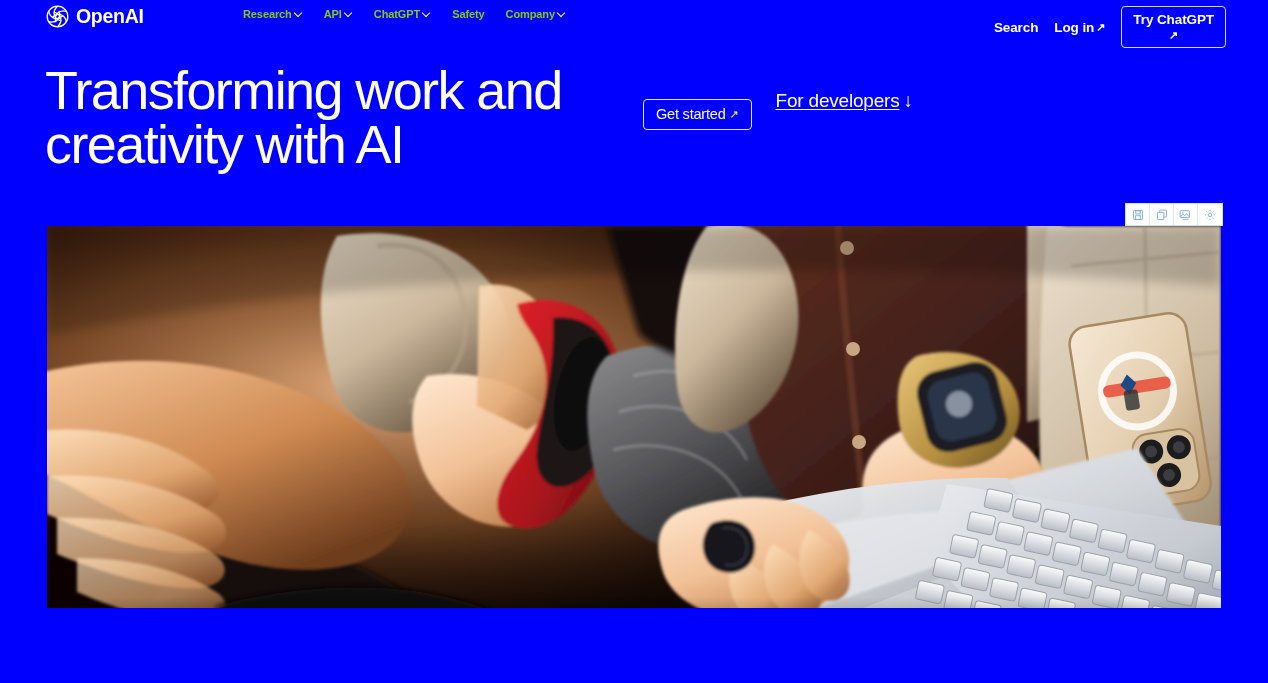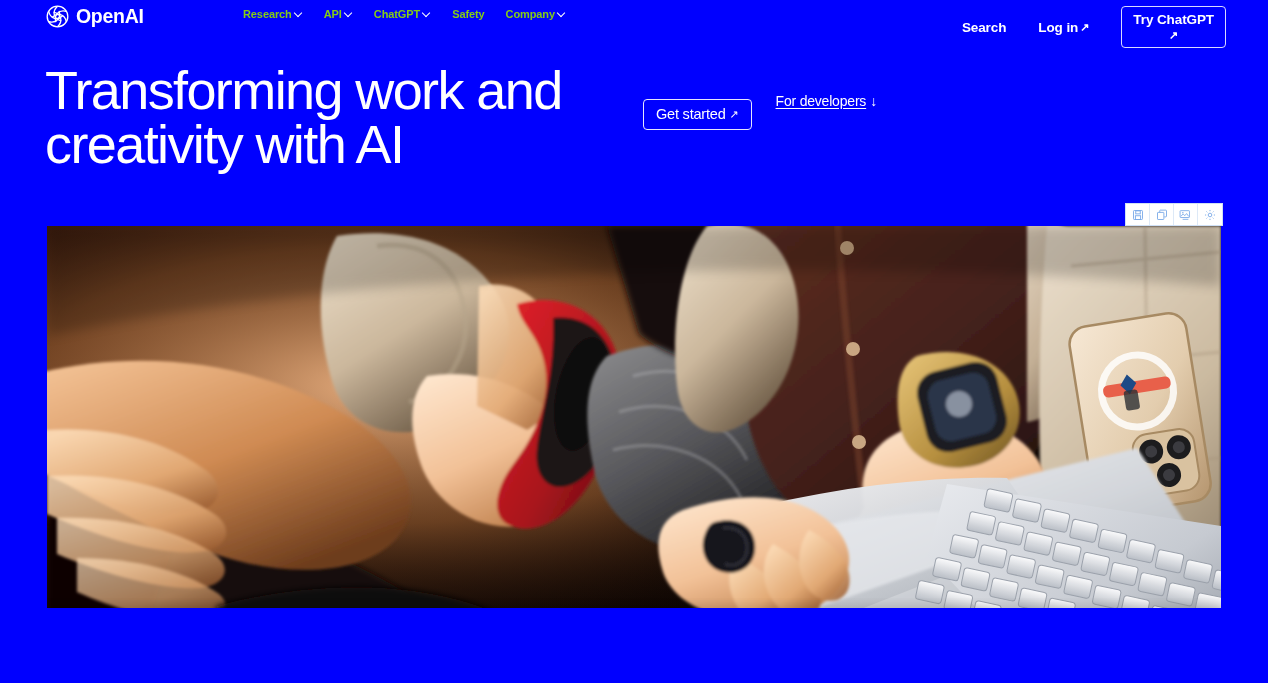--- a/index.html
+++ b/index.html
@@ -83,21 +83,21 @@
     border-bottom: 1.4px solid #ffffff;
     transform: rotate(45deg);
   }
 
   .nav-right {
     position: absolute;
     right: 42px;
     top: 6px;
     display: flex;
     align-items: center;
-    gap: 32px;
+    gap: 16px;
   }
   .nav-link {
     color: #ffffff;
     font-size: 13.5px;
     font-weight: 600;
     letter-spacing: -0.1px;
     cursor: pointer;
     white-space: nowrap;
     display: flex;
     align-items: center;
@@ -165,21 +165,21 @@
     background: transparent;
     cursor: pointer;
     display: flex;
     align-items: center;
     gap: 4px;
     font-family: "Liberation Sans", sans-serif;
     margin-top: 28px;
   }
   .link-dev {
     color: #ffffff;
-    font-size: 14px;
+    font-size: 19px;
     font-weight: 500;
     letter-spacing: -0.2px;
     cursor: pointer;
     display: flex;
     align-items: center;
     gap: 4px;
   }
   .link-dev .u { text-decoration: underline; text-underline-offset: 2px; }
 
   

